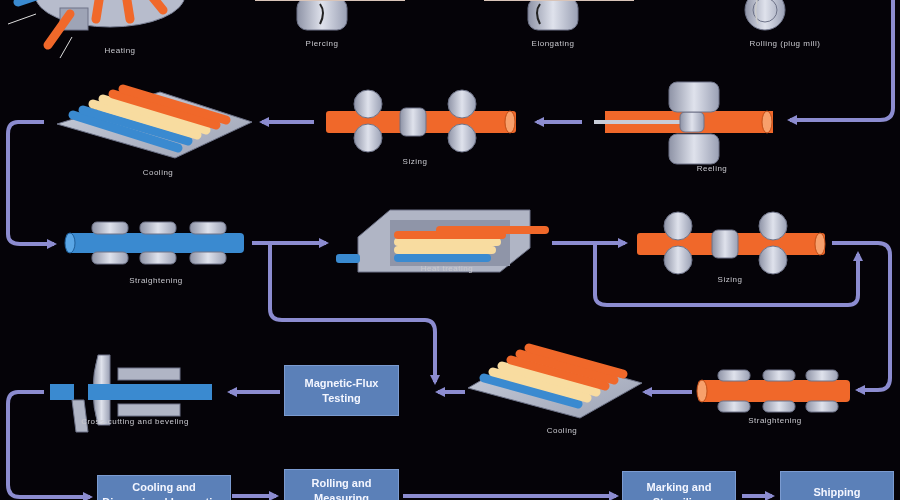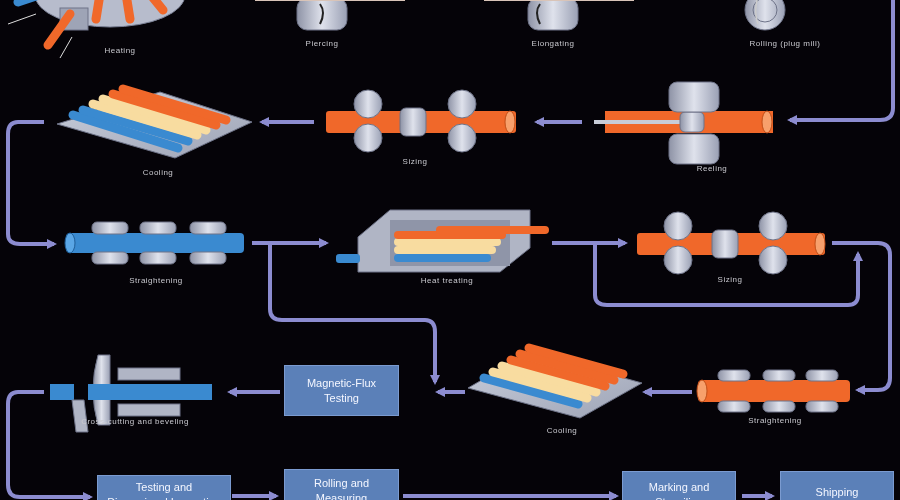--- a/index.html
+++ b/index.html
@@ -1,19 +1,19 @@
 <!DOCTYPE html>
 <html><head>
 <meta charset="utf-8">
 <style>
   html,body{margin:0;padding:0;background:#050308;}
   body{width:900px;height:500px;position:relative;overflow:hidden;font-family:"Liberation Sans",sans-serif;}
   svg#flow{position:absolute;left:0;top:0;}
   .lbl{position:absolute;color:#c9c9cf;font-size:8px;letter-spacing:0.5px;white-space:nowrap;transform:translateX(-50%);}
-  .box{position:absolute;background:#5b80b8;border:1px solid #7b9bd0;color:#f4f6ff;font-weight:normal;font-size:11px;text-align:center;display:flex;justify-content:center;line-height:15px;box-sizing:border-box;padding:2px 4px;}
+  .box{position:absolute;background:#5b80b8;border:1px solid #7b9bd0;color:#f4f6ff;font-weight:bold;font-size:11px;text-align:center;display:flex;justify-content:center;line-height:15px;box-sizing:border-box;padding:2px 4px;}
 </style>
 </head>
 <body>
 
 <svg id="flow" width="900" height="500">
   <defs>
     <marker id="ah" markerWidth="10" markerHeight="10" refX="7" refY="5" orient="auto" markerUnits="userSpaceOnUse">
       <path d="M0,0 L10,5 L0,10 z" fill="#8c8cd0"></path>
     </marker>
     <linearGradient id="rollg" x1="0" x2="1">
@@ -173,32 +173,32 @@
 </svg>
 
 <div class="lbl" style="left:120px;top:46px;">Heating</div>
 <div class="lbl" style="left:322px;top:39px;">Piercing</div>
 <div class="lbl" style="left:553px;top:39px;">Elongating</div>
 <div class="lbl" style="left:785px;top:39px;">Rolling (plug mill)</div>
 <div class="lbl" style="left:692px;top:164px;padding-left:40px;">Reeling</div>
 <div class="lbl" style="left:415px;top:157px;">Sizing</div>
 <div class="lbl" style="left:158px;top:168px;">Cooling</div>
 <div class="lbl" style="left:156px;top:276px;">Straightening</div>
-<div class="lbl" style="left:447px;top:276px;">Heat treating</div>
+<div class="lbl" style="left:447px;top:264px;">Heat treating</div>
 <div class="lbl" style="left:730px;top:275px;">Sizing</div>
 <div class="lbl" style="left:775px;top:416px;">Straightening</div>
 <div class="lbl" style="left:562px;top:426px;">Cooling</div>
 <div class="lbl" style="left:135px;top:417px;">Cross-cutting and beveling</div>
 
 <div class="box" style="left:284px;top:365px;width:115px;height:51px;flex-direction:column;">
   <span>Magnetic-Flux</span>
   <span>Testing</span>
 </div>
 <div class="box" style="left:97px;top:475px;width:134px;height:40px;flex-direction:column;justify-content:flex-start;padding-top:4px;">
-  <span>Testing and</span>
+  <span>Cooling and</span>
   <span>Dimensional Inspection</span>
 </div>
 <div class="box" style="left:284px;top:469px;width:115px;height:46px;flex-direction:column;justify-content:flex-start;padding-top:6px;">
   <span>Rolling and</span>
   <span>Measuring</span>
 </div>
 <div class="box" style="left:622px;top:471px;width:114px;height:44px;flex-direction:column;justify-content:flex-start;padding-top:8px;">
   <span>Marking and</span>
   <span>Stenciling</span>
 </div>

